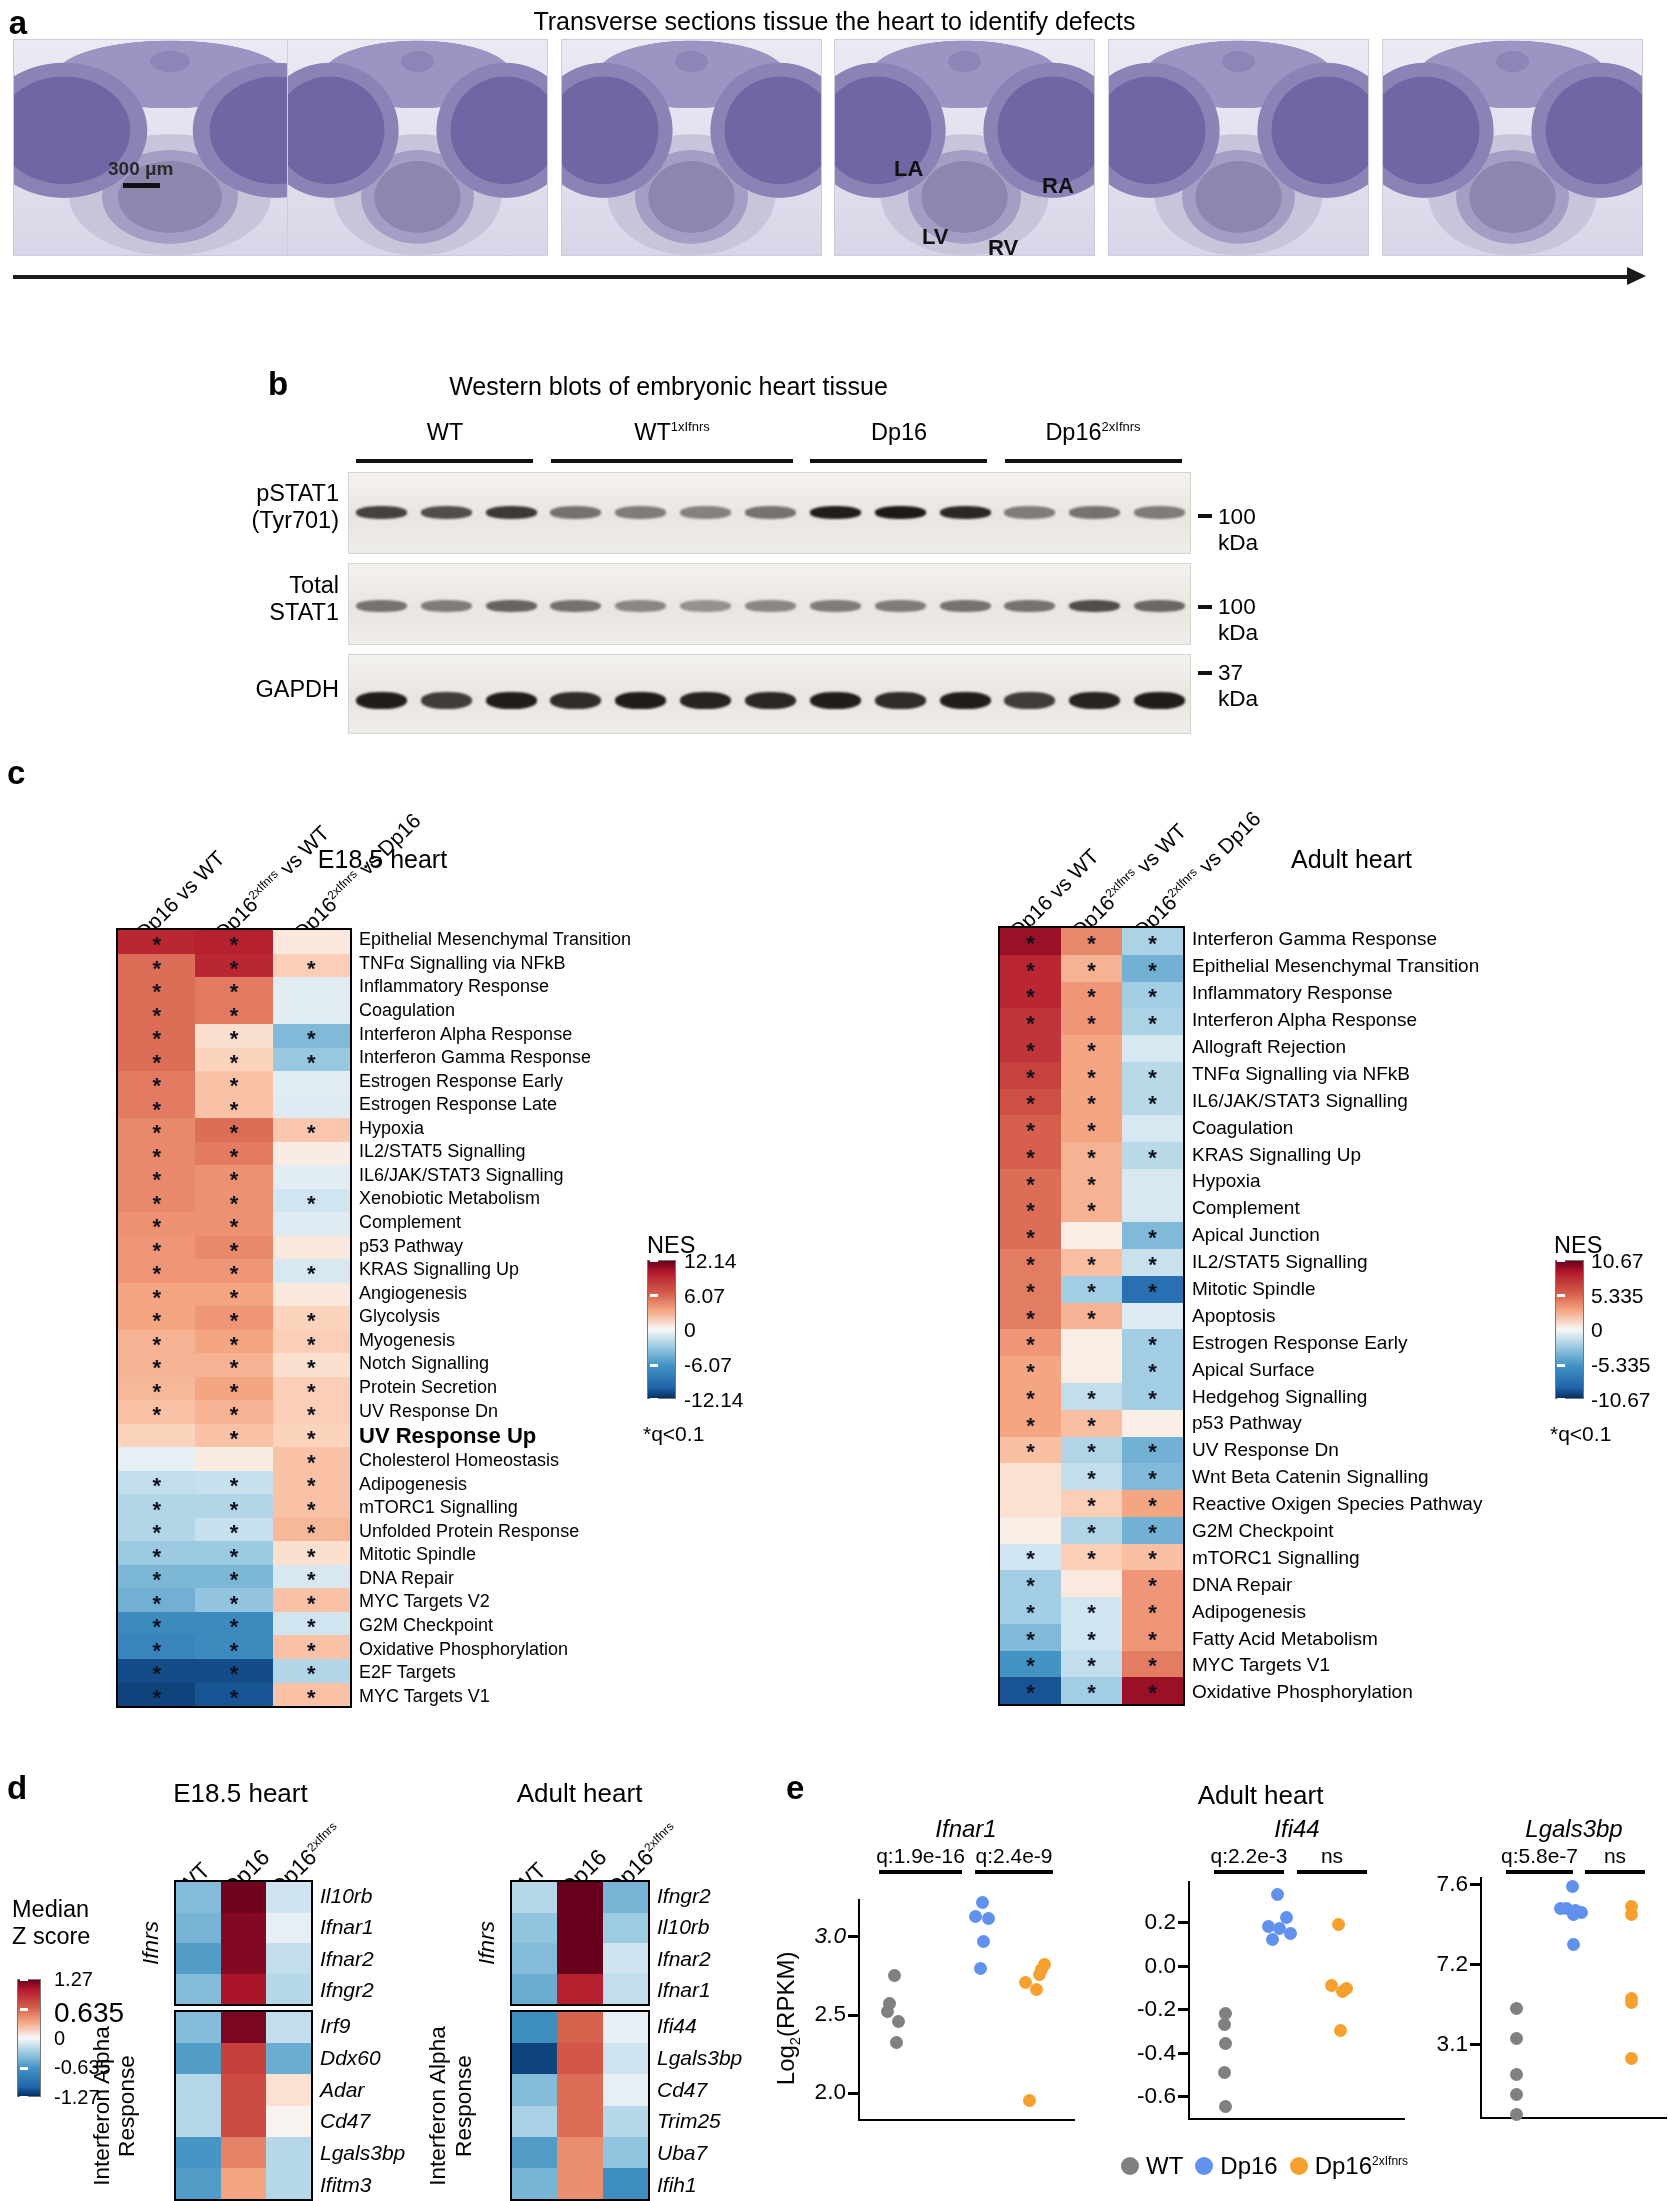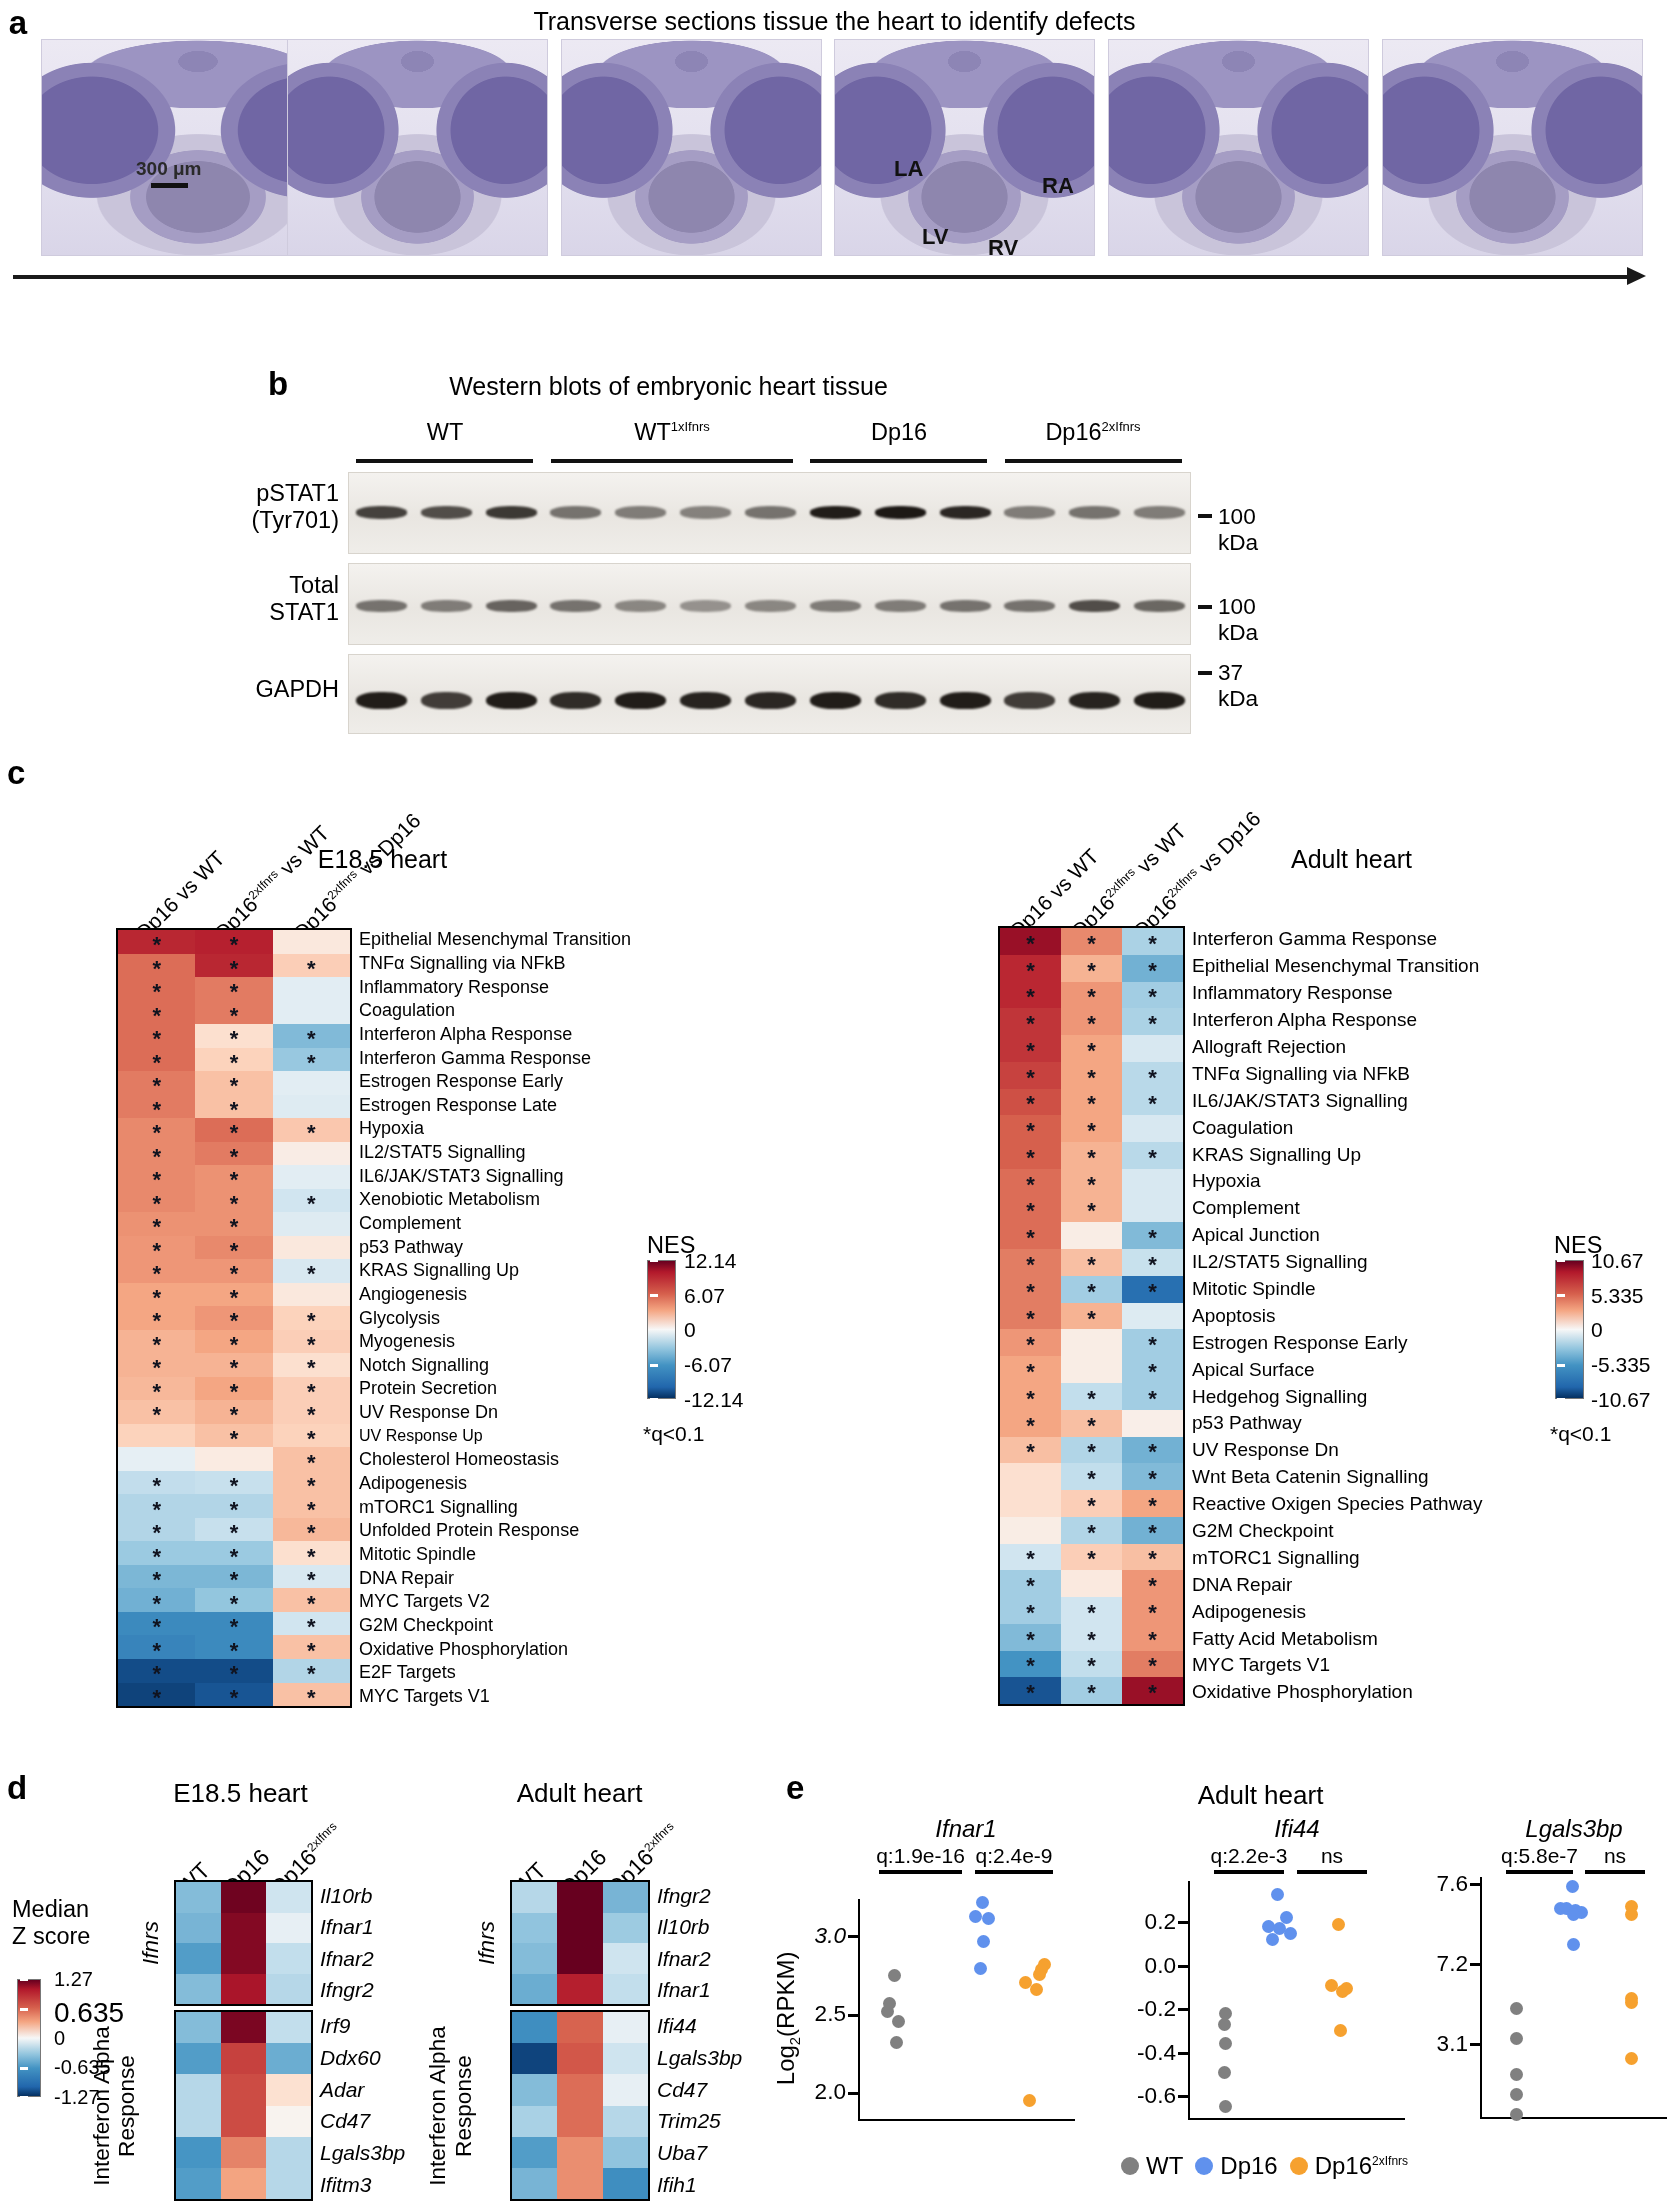--- a/index.html
+++ b/index.html
@@ -54,21 +54,21 @@
   .qlabel{position:absolute;font-size:21px;white-space:nowrap;text-align:center;}
   .legend-dot{width:18px;height:18px;border-radius:50%;display:inline-block;vertical-align:middle;}
   .legend-sup{font-size:24px;white-space:nowrap;}
 </style>
 </head>
 <body>
 
 <div class="abs panel-letter" style="left:8.7px;top:3.5px;">a</div>
 <div class="abs fig-title" style="left:313px;top:7px;width:1043px;">Transverse sections tissue the heart to identify defects</div>
 
-<div class="abs histo" style="left:13px;top:39px;width:314px;height:217px;margin-left:28px;">
+<div class="abs histo" style="left:13px;top:39px;width:314px;height:217px;">
   <span class="scalebar-text" style="position:absolute;left:94px;top:118px;">300 μm</span>
   <span style="position:absolute;left:109px;top:143px;width:37px;height:5.2px;background:#111;"></span>
 </div>
 <div class="abs histo" style="left:287px;top:39px;width:261px;height:217px;"></div>
 <div class="abs histo" style="left:561px;top:39px;width:261px;height:217px;"></div>
 <div class="abs histo" style="left:834px;top:39px;width:261px;height:217px;">
   <span class="histo-label" style="left:59px;top:116px;">LA</span>
   <span class="histo-label" style="left:207px;top:133px;">RA</span>
   <span class="histo-label" style="left:87px;top:184px;">LV</span>
   <span class="histo-label" style="left:153px;top:195px;">RV</span>
@@ -517,21 +517,21 @@
     <div style="flex: 1 1 0%; display: flex; align-items: center; font-size: 18px;">Xenobiotic Metabolism</div>
     <div style="flex: 1 1 0%; display: flex; align-items: center; font-size: 18px;">Complement</div>
     <div style="flex: 1 1 0%; display: flex; align-items: center; font-size: 18px;">p53 Pathway</div>
     <div style="flex: 1 1 0%; display: flex; align-items: center; font-size: 18px;">KRAS Signalling Up</div>
     <div style="flex: 1 1 0%; display: flex; align-items: center; font-size: 18px;">Angiogenesis</div>
     <div style="flex: 1 1 0%; display: flex; align-items: center; font-size: 18px;">Glycolysis</div>
     <div style="flex: 1 1 0%; display: flex; align-items: center; font-size: 18px;">Myogenesis</div>
     <div style="flex: 1 1 0%; display: flex; align-items: center; font-size: 18px;">Notch Signalling</div>
     <div style="flex: 1 1 0%; display: flex; align-items: center; font-size: 18px;">Protein Secretion</div>
     <div style="flex: 1 1 0%; display: flex; align-items: center; font-size: 18px;">UV Response Dn</div>
-    <div style="flex: 1 1 0%; display: flex; align-items: center; font-size: 16px;">UV Response Up</div>
+    <div style="flex: 1 1 0%; display: flex; align-items: center; font-size: 22px; font-weight: bold;">UV Response Up</div>
     <div style="flex: 1 1 0%; display: flex; align-items: center; font-size: 18px;">Cholesterol Homeostasis</div>
     <div style="flex: 1 1 0%; display: flex; align-items: center; font-size: 18px;">Adipogenesis</div>
     <div style="flex: 1 1 0%; display: flex; align-items: center; font-size: 18px;">mTORC1 Signalling</div>
     <div style="flex: 1 1 0%; display: flex; align-items: center; font-size: 18px;">Unfolded Protein Response</div>
     <div style="flex: 1 1 0%; display: flex; align-items: center; font-size: 18px;">Mitotic Spindle</div>
     <div style="flex: 1 1 0%; display: flex; align-items: center; font-size: 18px;">DNA Repair</div>
     <div style="flex: 1 1 0%; display: flex; align-items: center; font-size: 18px;">MYC Targets V2</div>
     <div style="flex: 1 1 0%; display: flex; align-items: center; font-size: 18px;">G2M Checkpoint</div>
     <div style="flex: 1 1 0%; display: flex; align-items: center; font-size: 18px;">Oxidative Phosphorylation</div>
     <div style="flex: 1 1 0%; display: flex; align-items: center; font-size: 18px;">E2F Targets</div>

